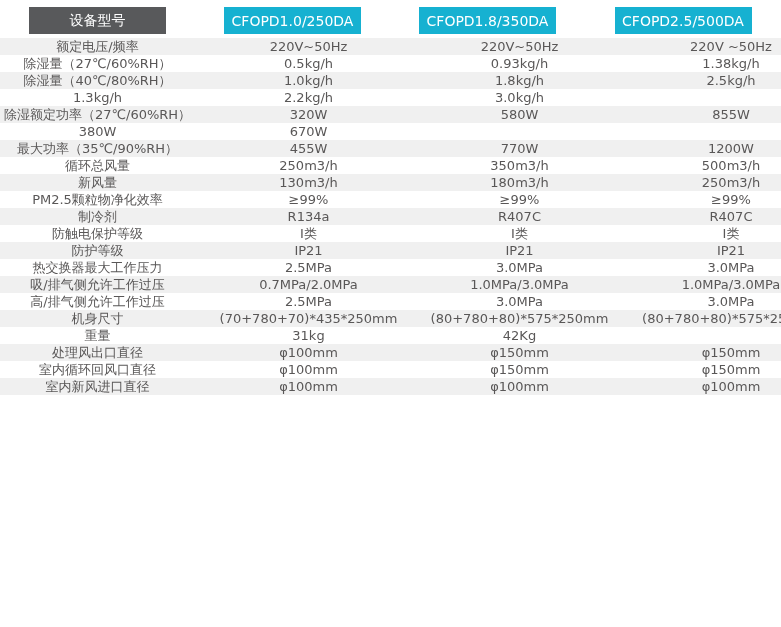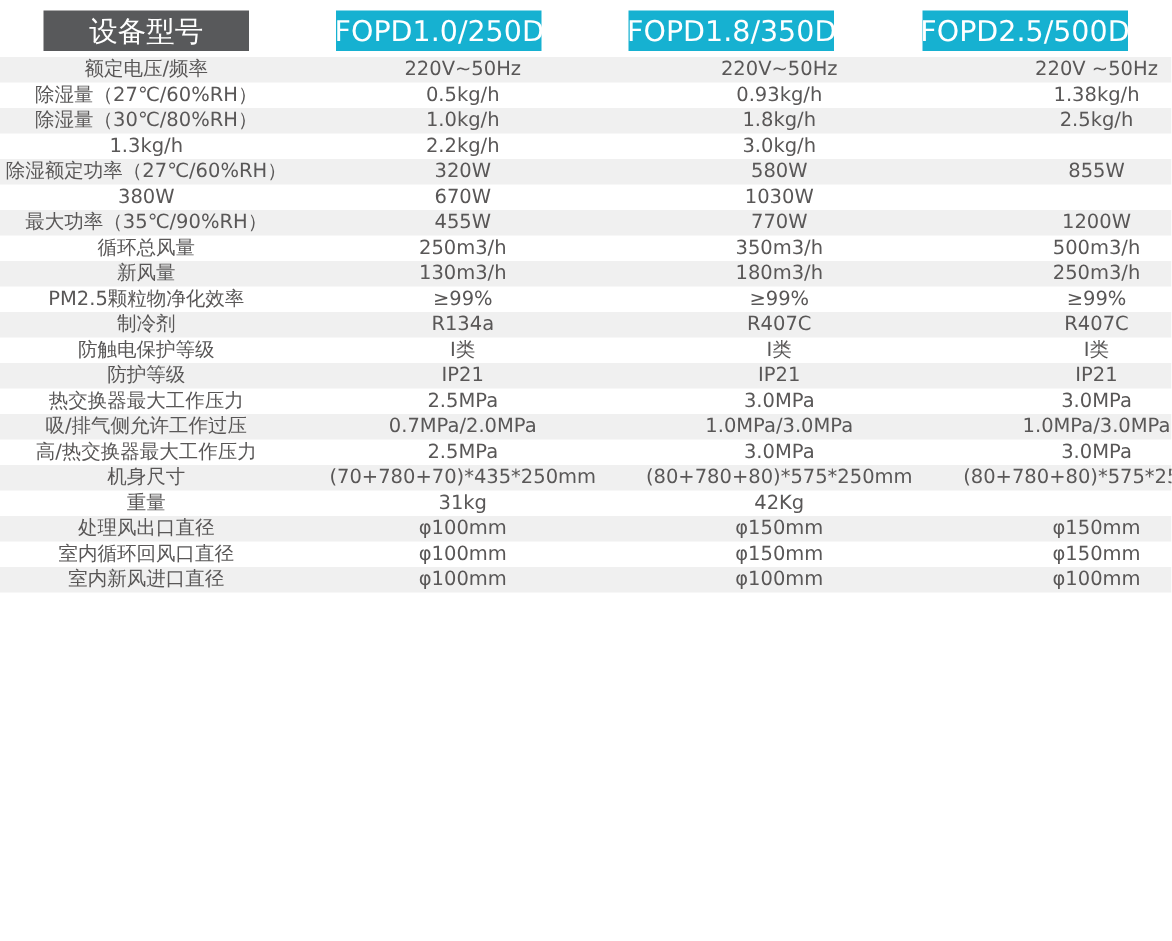--- a/index.html
+++ b/index.html
@@ -19,21 +19,21 @@
   .header-row{
     display:grid;
     grid-template-columns:195px 195px 195px 196px;
     height:38px;
   }
   .hcell{display:flex;justify-content:center;align-items:flex-start;}
   .hblock{
     margin-top:7px;
     width:137px;height:27px;
     display:flex;align-items:center;justify-content:center;
-    color:#ffffff;font-size:19px;font-weight:400;
+    color:#ffffff;font-size:14px;font-weight:400;
     white-space:nowrap;
   }
   .hblock.dark{background:var(--header-dark);}
   .hblock.cyan{background:var(--accent);}
   .rows .row{
     display:grid;
     grid-template-columns:195px 195px 195px 196px;
     height:17px;
     align-items:center;
     gap:16px;
@@ -77,21 +77,21 @@
     </div>
 
     <div class="row">
       <div class="cell">除湿量（27℃/60%RH）</div>
       <div class="cell">0.5kg/h</div>
       <div class="cell">0.93kg/h</div>
       <div class="cell">1.38kg/h</div>
     </div>
 
     <div class="row">
-      <div class="cell">除湿量（30℃/80%RH）</div>
+      <div class="cell">除湿量（40℃/80%RH）</div>
       <div class="cell">1.0kg/h</div>
       <div class="cell">1.8kg/h</div>
       <div class="cell">2.5kg/h</div>
     </div>
 
     <div class="row">
       <div class="cell">1.3kg/h</div>
       <div class="cell">2.2kg/h</div>
       <div class="cell">3.0kg/h</div>
     </div>
@@ -99,21 +99,20 @@
     <div class="row">
       <div class="cell">除湿额定功率（27℃/60%RH）</div>
       <div class="cell">320W</div>
       <div class="cell">580W</div>
       <div class="cell">855W</div>
     </div>
 
     <div class="row">
       <div class="cell">380W</div>
       <div class="cell">670W</div>
-      <div class="cell">1030W</div>
     </div>
 
     <div class="row">
       <div class="cell">最大功率（35℃/90%RH）</div>
       <div class="cell">455W</div>
       <div class="cell">770W</div>
       <div class="cell">1200W</div>
     </div>
 
     <div class="row">
@@ -166,21 +165,21 @@
     </div>
 
     <div class="row">
       <div class="cell">吸/排气侧允许工作过压</div>
       <div class="cell">0.7MPa/2.0MPa</div>
       <div class="cell">1.0MPa/3.0MPa</div>
       <div class="cell">1.0MPa/3.0MPa</div>
     </div>
 
     <div class="row">
-      <div class="cell">高/热交换器最大工作压力</div>
+      <div class="cell">高/排气侧允许工作过压</div>
       <div class="cell">2.5MPa</div>
       <div class="cell">3.0MPa</div>
       <div class="cell">3.0MPa</div>
     </div>
 
     <div class="row">
       <div class="cell">机身尺寸</div>
       <div class="cell">(70+780+70)*435*250mm</div>
       <div class="cell">(80+780+80)*575*250mm</div>
       <div class="cell">(80+780+80)*575*250mm</div>

